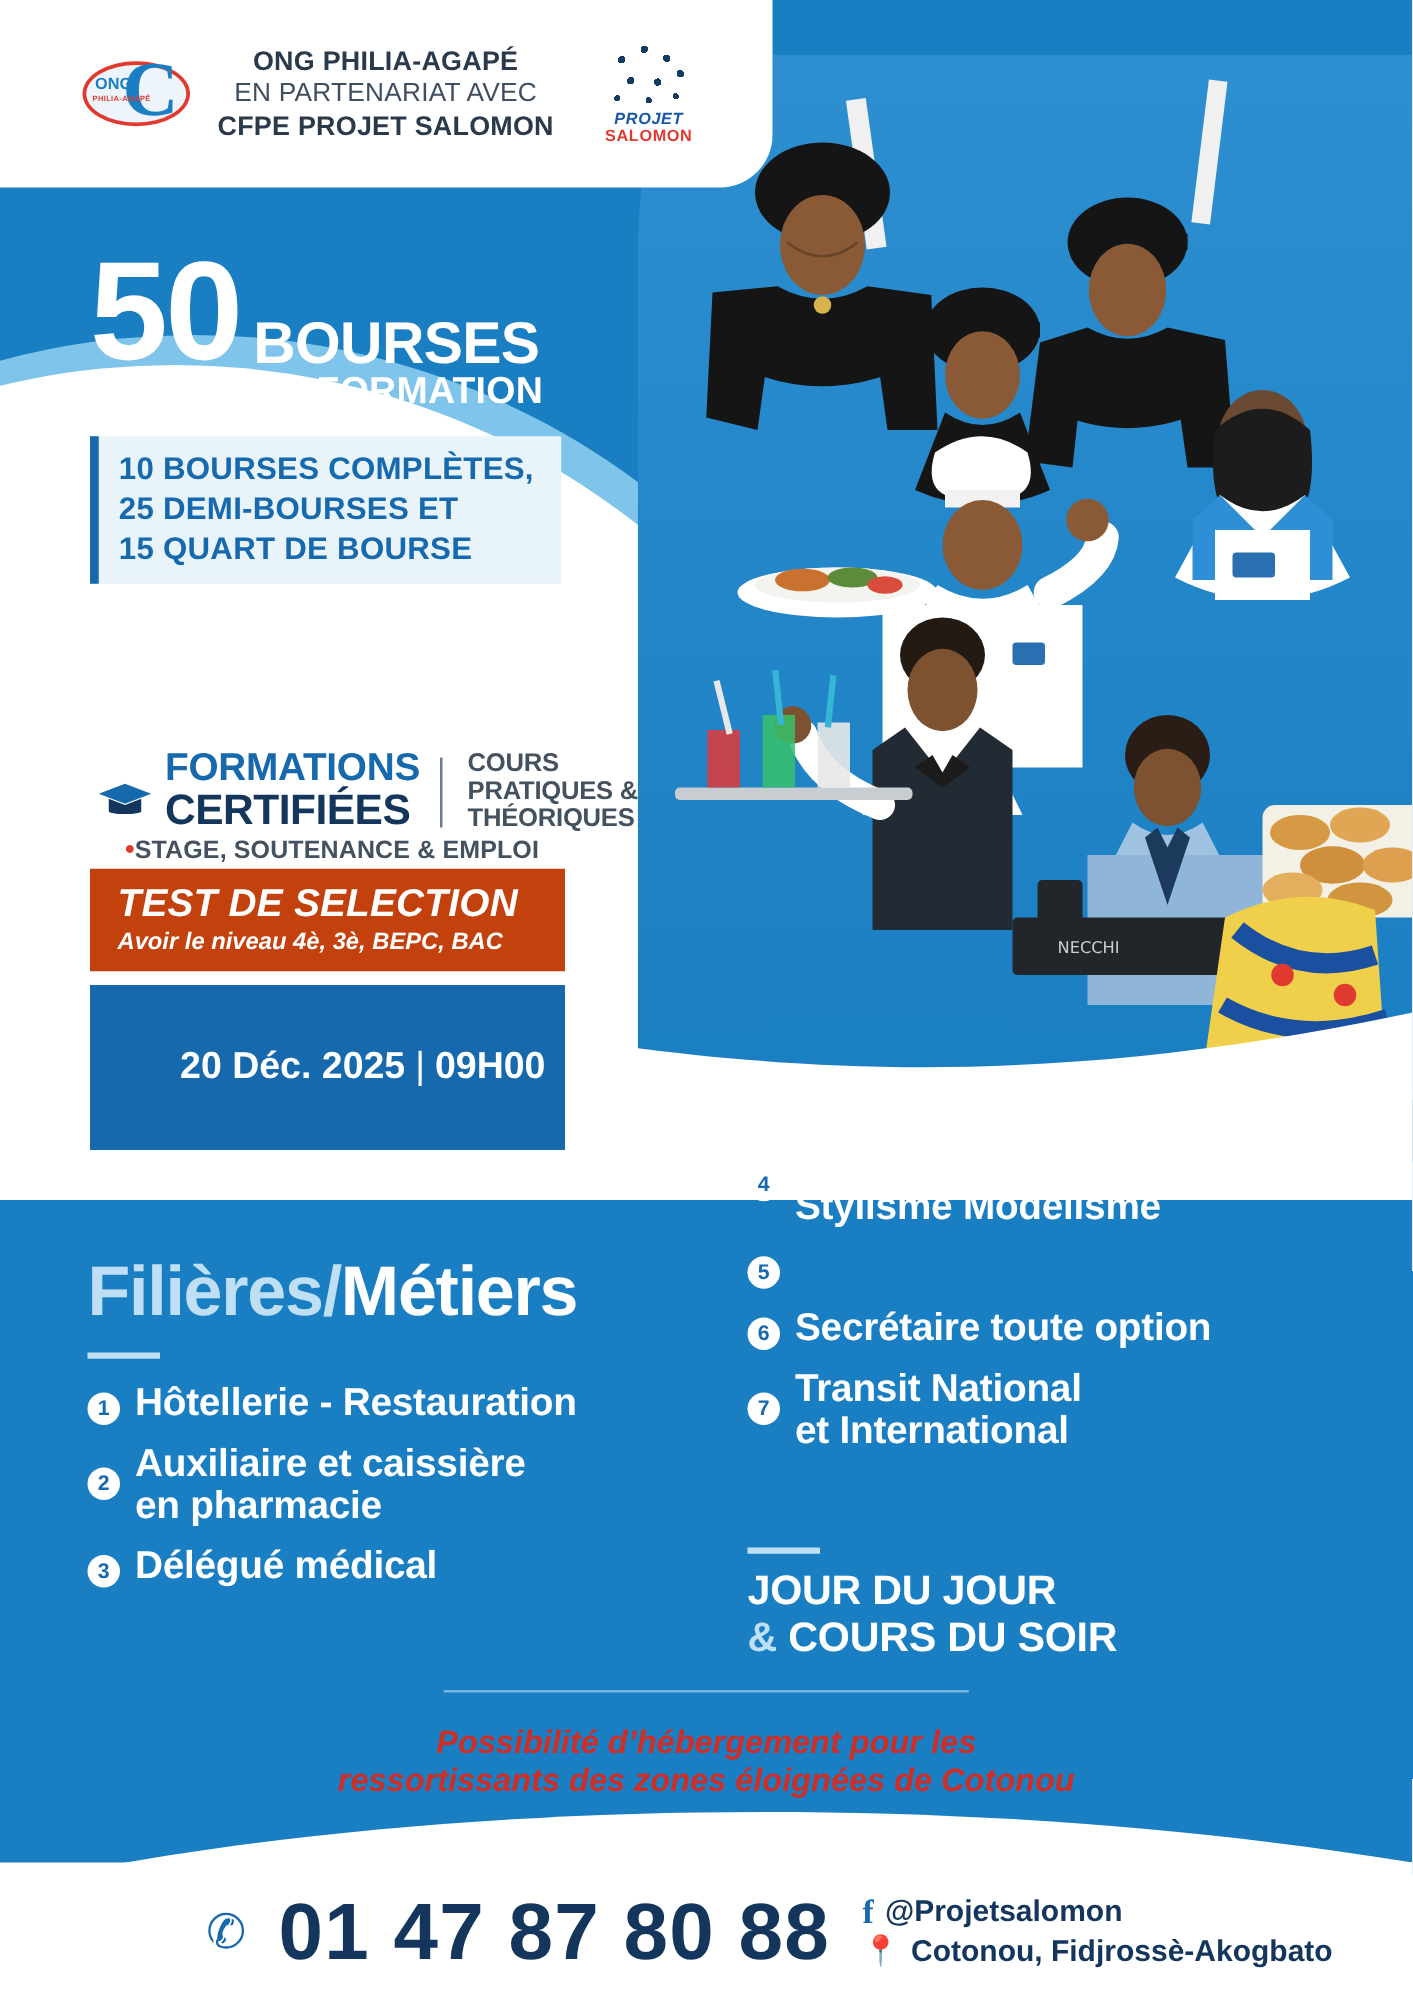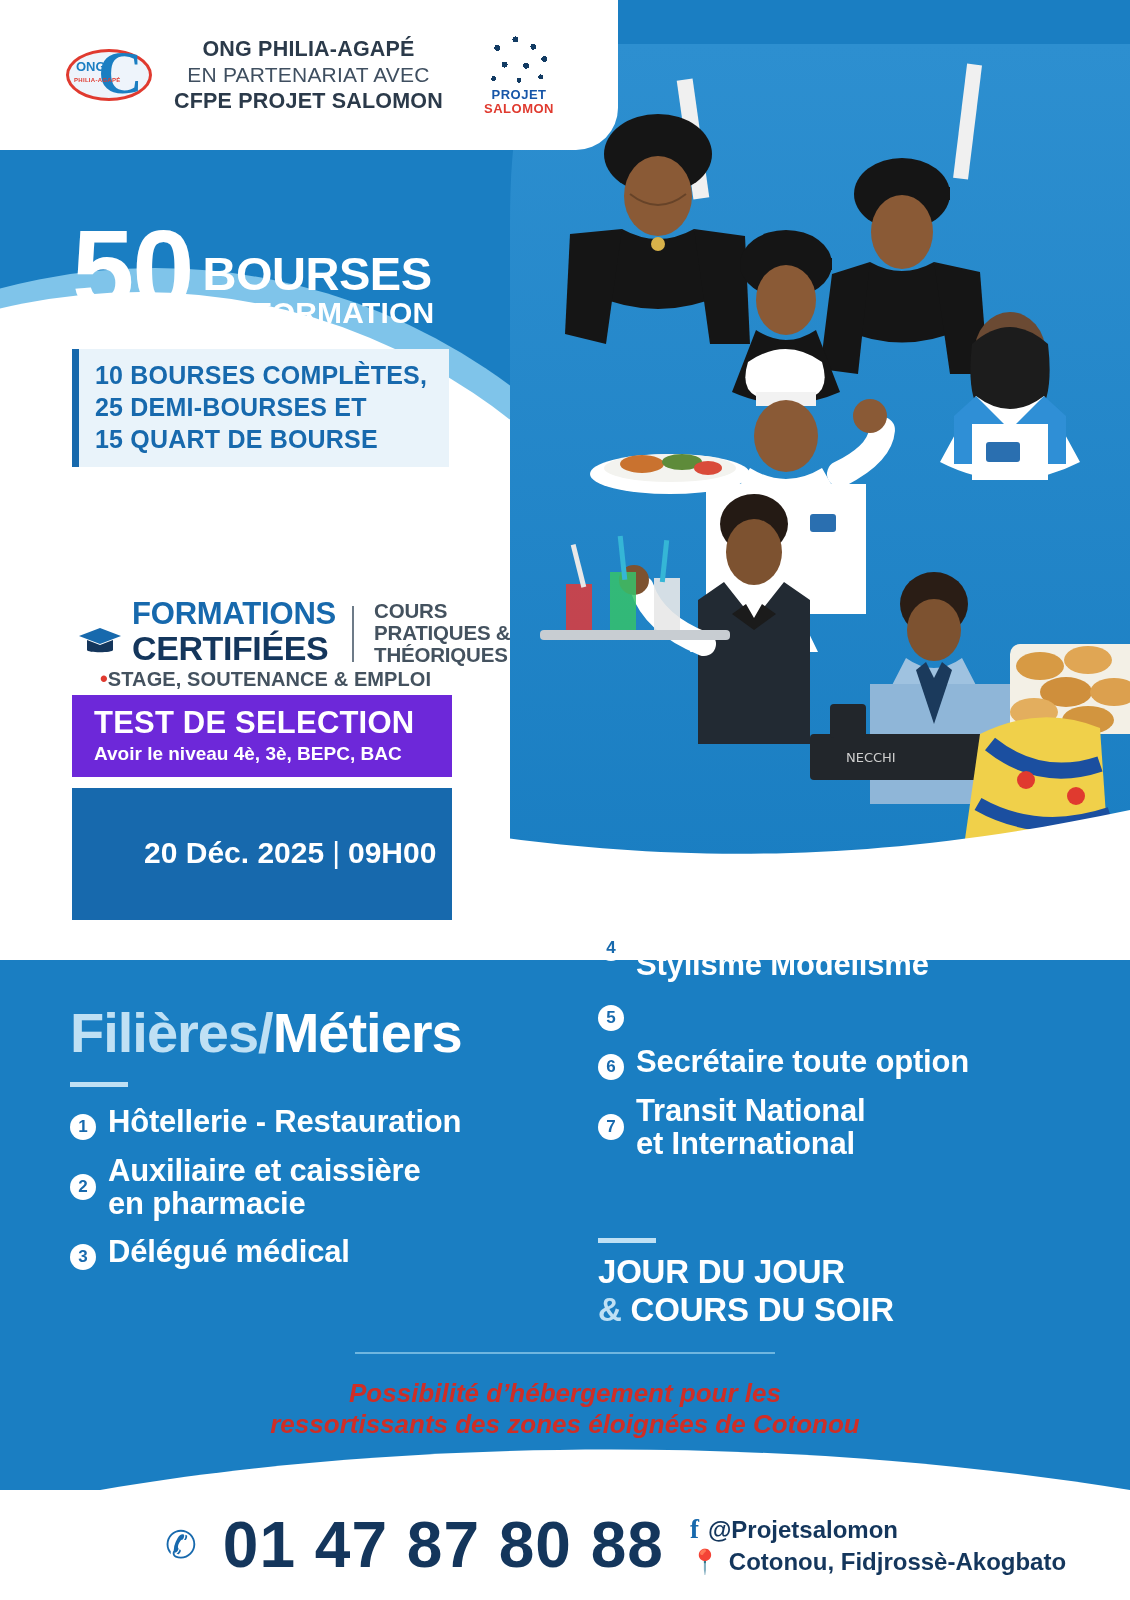--- a/index.html
+++ b/index.html
@@ -98,34 +98,35 @@
       radial-gradient(circle at 60% 62%, #123b63 0 3px, transparent 3px),
       radial-gradient(circle at 85% 50%, #123b63 0 3px, transparent 3px),
       radial-gradient(circle at 15% 85%, #123b63 0 2.5px, transparent 2.5px),
       radial-gradient(circle at 50% 88%, #123b63 0 2.5px, transparent 2.5px),
       radial-gradient(circle at 80% 82%, #123b63 0 2.5px, transparent 2.5px);
   }
   .ps-logo .pname {
     position: absolute; left: 4px; top: 58px; width: 96px;
     text-align: center; font-size: 13px; font-weight: 700; color: #1756a8;
     letter-spacing: .5px;
+    font-style: italic;
   }
   .ps-logo .pname2 {
     position: absolute; left: 4px; top: 72px; width: 96px;
     text-align: center; font-size: 13px; font-weight: 700; color: #e03a2f;
     letter-spacing: .5px;
   }
 
   
   .bourses {
     position: absolute; left: 72px; top: 205px; z-index: 25;
     color: #ffffff;
   }
   .bourses .row1 {
-    display: flex; align-items: center; gap: 10px;
+    display: flex; align-items: flex-start; gap: 10px;
   }
   .fifty {
     font-size: 112px; font-weight: 800; line-height: 88px;
     letter-spacing: -2px; color: #ffffff;
     font-family: "Liberation Sans", sans-serif;
   }
   .bourses-words { padding-bottom: 6px; }
   .bourses-words .w1 {
     font-size: 47px; font-weight: 800; line-height: 46px; letter-spacing: -.5px; margin-top: 46px;
   }
@@ -164,23 +165,24 @@
   .stage-line {
     position: absolute; left: 100px; top: 666px; z-index: 25;
     font-size: 20px; font-weight: 800; color: #44525f; letter-spacing: .1px;
   }
   .stage-line .bullet { color: #e03a2f; font-size: 22px; }
 
   
   .test-box {
     position: absolute; left: 72px; top: 695px; z-index: 25;
     width: 380px;
-    background: #6d28d9;
+    background: #c2410c;
     color: #fff;
     padding: 10px 0 12px 22px;
+    font-style: italic;
   }
   .test-box .t1 { font-size: 31px; font-weight: 800; letter-spacing: .2px; }
   .test-box .t2 { font-size: 19px; font-weight: 700; margin-top: 2px; }
   .dates-box {
     position: absolute; left: 72px; top: 788px; z-index: 25;
     width: 380px;
     background: #1769ad;
     color: #fff;
     padding: 12px 0 14px 22px;
     line-height: 1.18;

